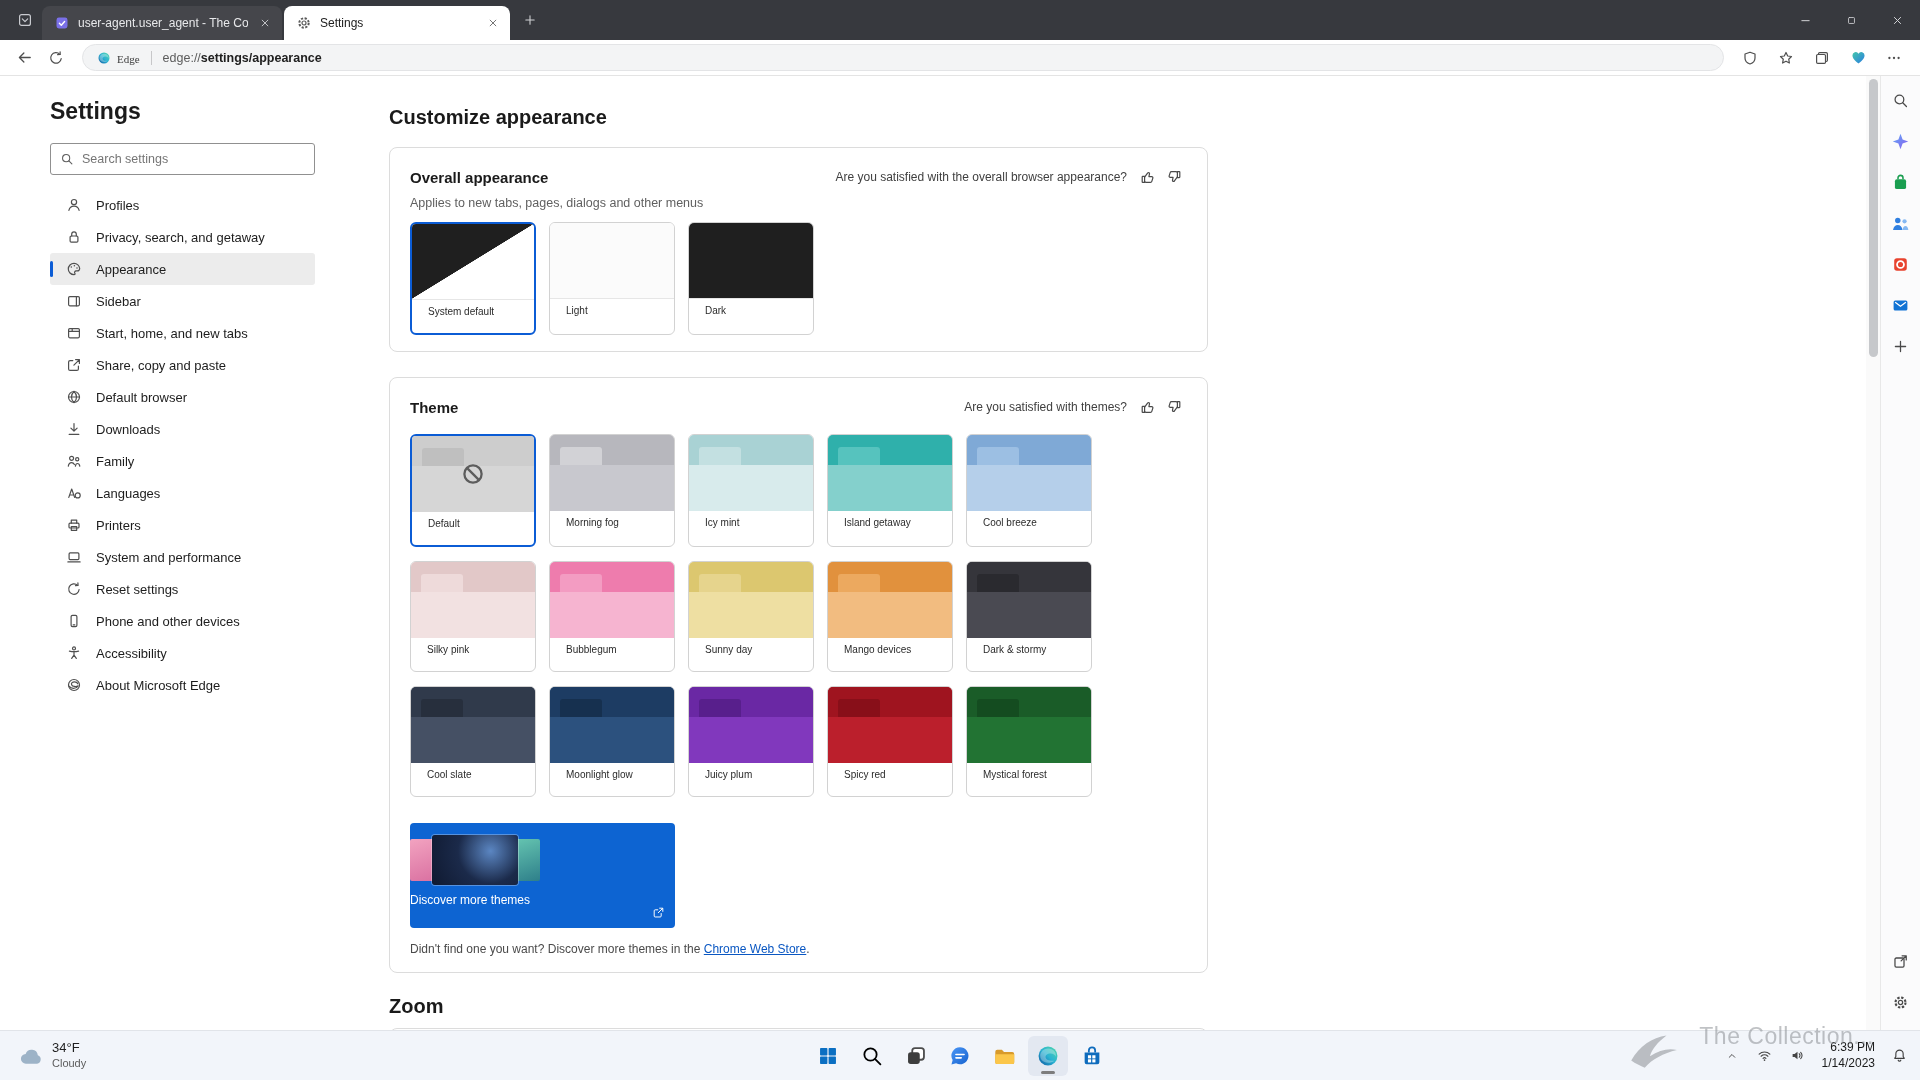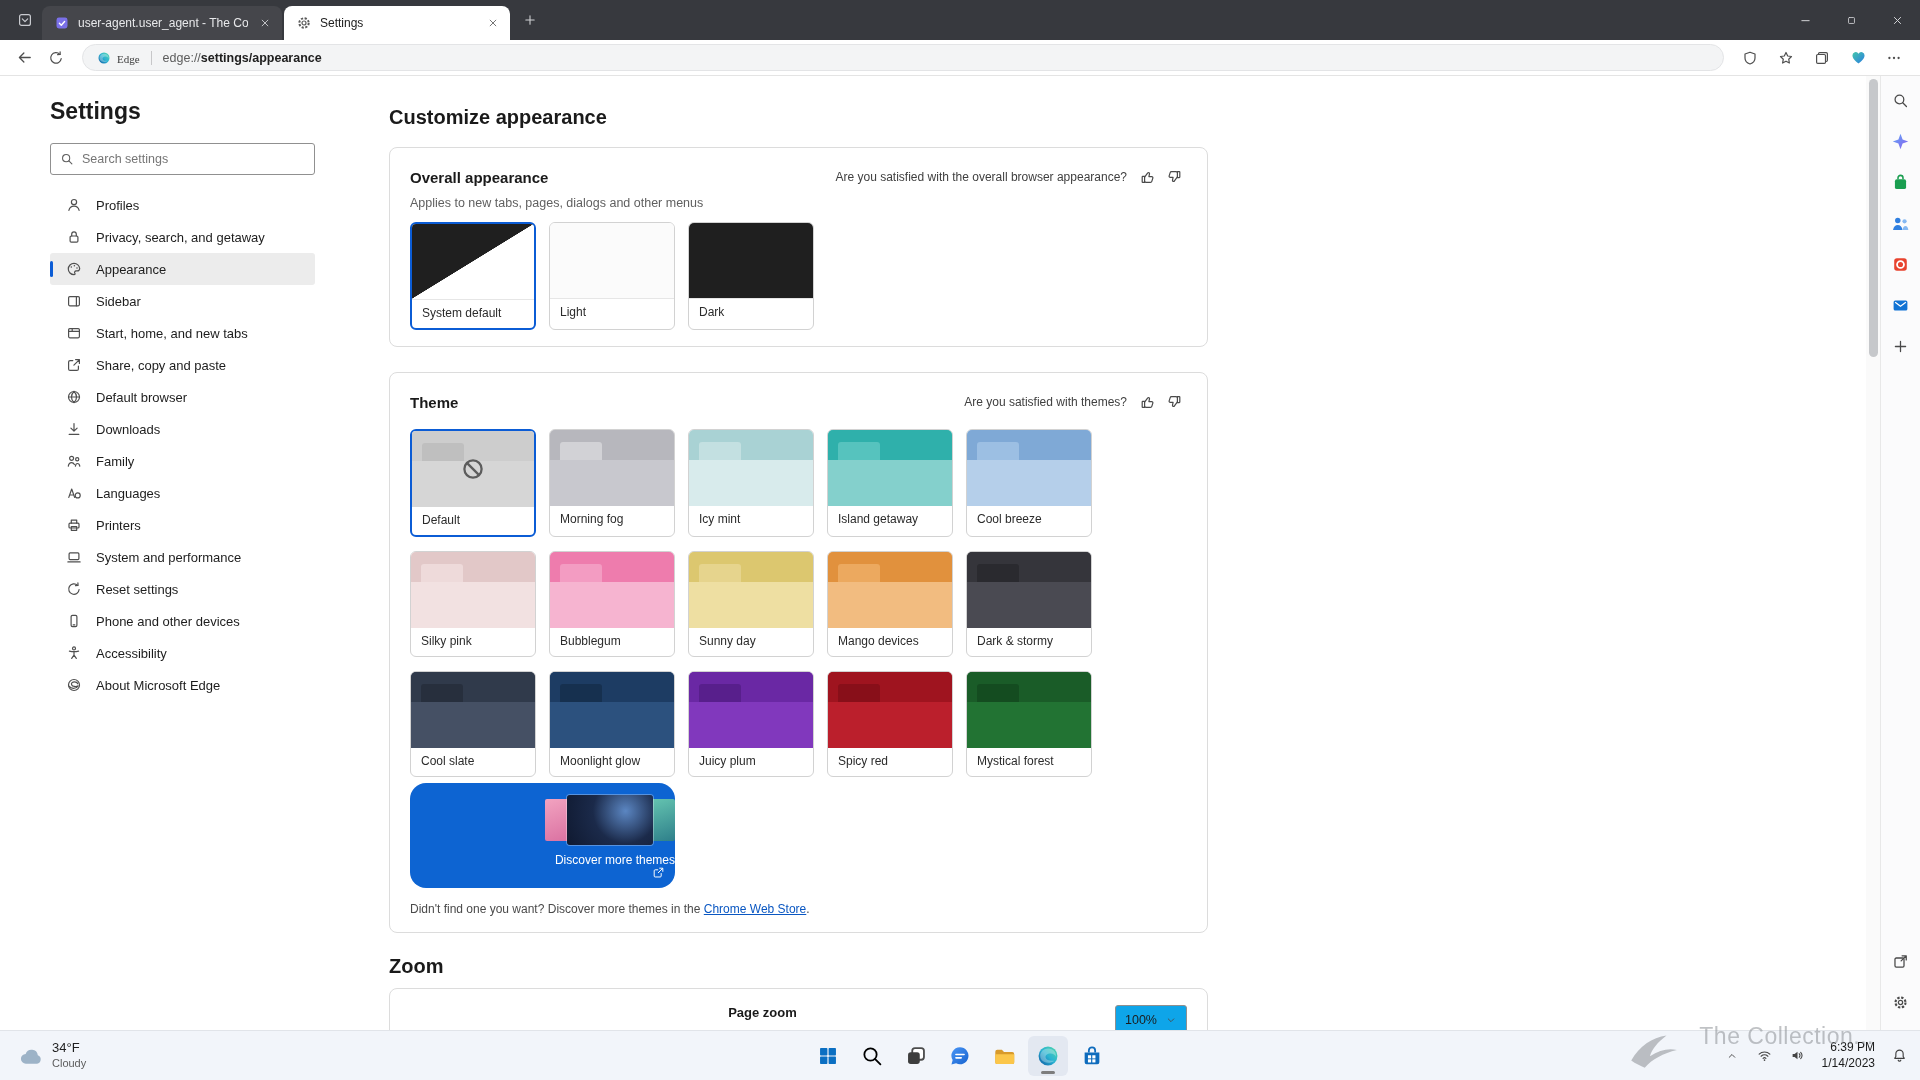--- a/index.html
+++ b/index.html
@@ -60,27 +60,27 @@
   .card-head{display:flex;align-items:center;}
   .card-title{font-size:15px;font-weight:600;color:#1a1a1a;}
   .feedback{margin-left:auto;display:flex;align-items:center;}
   .feedback-text{font-size:12px;color:#404040;margin-right:8px;}
   .thumb-btn{width:26px;height:26px;display:flex;align-items:center;justify-content:center;color:#4a4a4a;border-radius:4px;}
   .card-sub{font-size:12.5px;color:#606060;margin-top:6px;}
   .options-row{display:flex;gap:13px;margin-top:12px;}
   .opt-card,.theme-card{width:126px;border:1px solid #d2d2d2;border-radius:6px;overflow:hidden;background:#fff;cursor:pointer;}
   .opt-card.sel,.theme-card.sel{border:2px solid var(--accent);}
   .opt-thumb{height:76px;border-bottom:1px solid #e6e6e6;}
-  .opt-label,.tile-label{font-size:12px;color:#2b2b2b;padding:6px 10px 8px;white-space:nowrap;overflow:hidden;}
+  .opt-label,.tile-label{font-size:10px;color:#2b2b2b;padding:6px 10px 16px;white-space:nowrap;overflow:hidden;margin-left:6px;}
   .theme-grid{display:grid;grid-template-columns:repeat(5,126px);gap:14px 13px;margin-top:14px;}
   .theme-thumb{height:76px;position:relative;}
   .t-frame{position:absolute;top:0;left:0;right:0;height:30px;}
   .t-tab{position:absolute;left:10px;top:12px;width:42px;height:18px;border-radius:3px 3px 0 0;}
   .no-badge{position:absolute;inset:0;display:flex;align-items:center;justify-content:center;color:#5d5d5d;}
-  .banner{width:265px;height:105px;background:var(--banner);border-radius:16px;margin-top:6px;position:relative;display:flex;flex-direction:column;align-items:flex-end;cursor:pointer;}
+  .banner{width:265px;height:105px;background:var(--banner);border-radius:4px;margin-top:26px;position:relative;display:flex;flex-direction:column;align-items:flex-start;cursor:pointer;}
   .banner-art{margin-top:12px;height:50px;display:flex;align-items:center;}
   .art{border-radius:2px;}
   .art.l{width:30px;height:42px;background:linear-gradient(160deg,#f2a3c0,#d96fa0);}
   .art.m{width:86px;height:50px;background:radial-gradient(circle at 68% 32%,#5b86c2 0%,#1b2a4a 48%,#0f1930 100%);margin:0 -8px;z-index:1;border-radius:3px;box-shadow:0 0 0 1px rgba(255,255,255,.3);}
   .art.r{width:30px;height:42px;background:linear-gradient(160deg,#67c7b2,#2e7f8a);}
   .banner-label{margin-top:8px;color:#fff;font-size:12px;}
   .banner-ext{position:absolute;right:10px;bottom:9px;color:#fff;}
   .card-foot{font-size:12px;color:#4a4a4a;margin-top:14px;}
   a.lnk{color:var(--link);text-decoration:underline;cursor:pointer;}
   .section-h{font-size:20px;font-weight:600;color:#1a1a1a;margin:22px 0 10px;}

